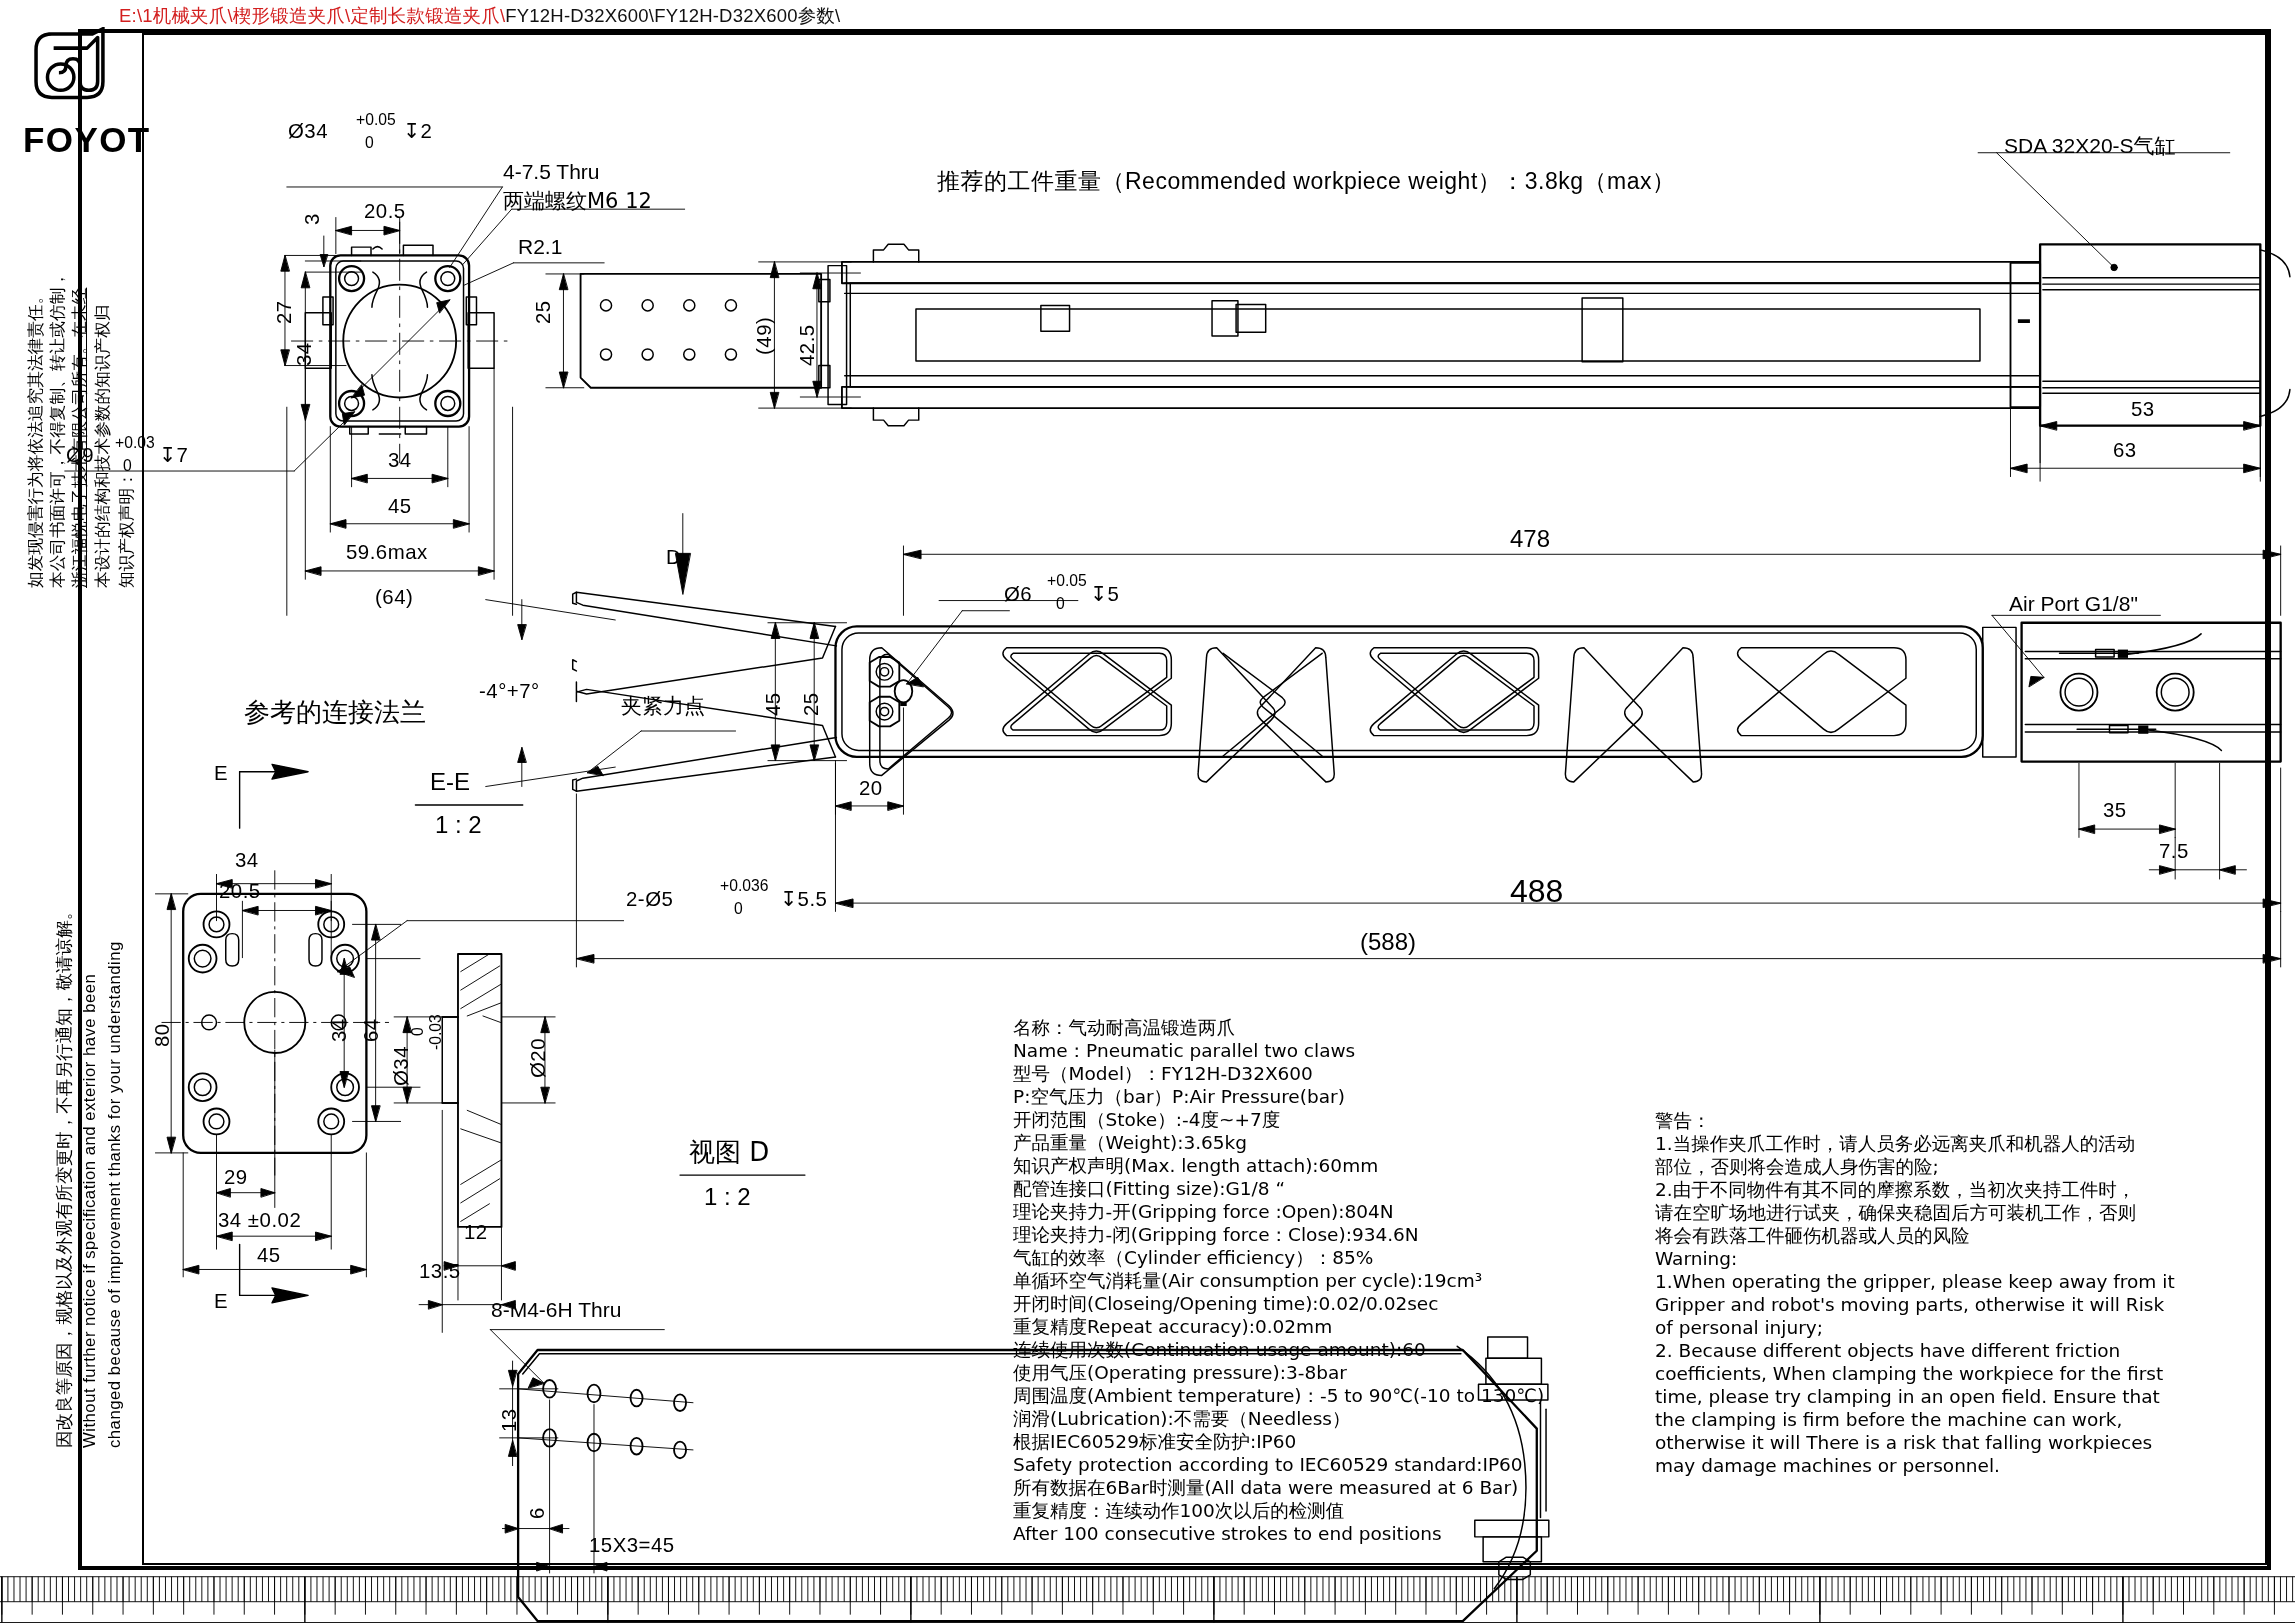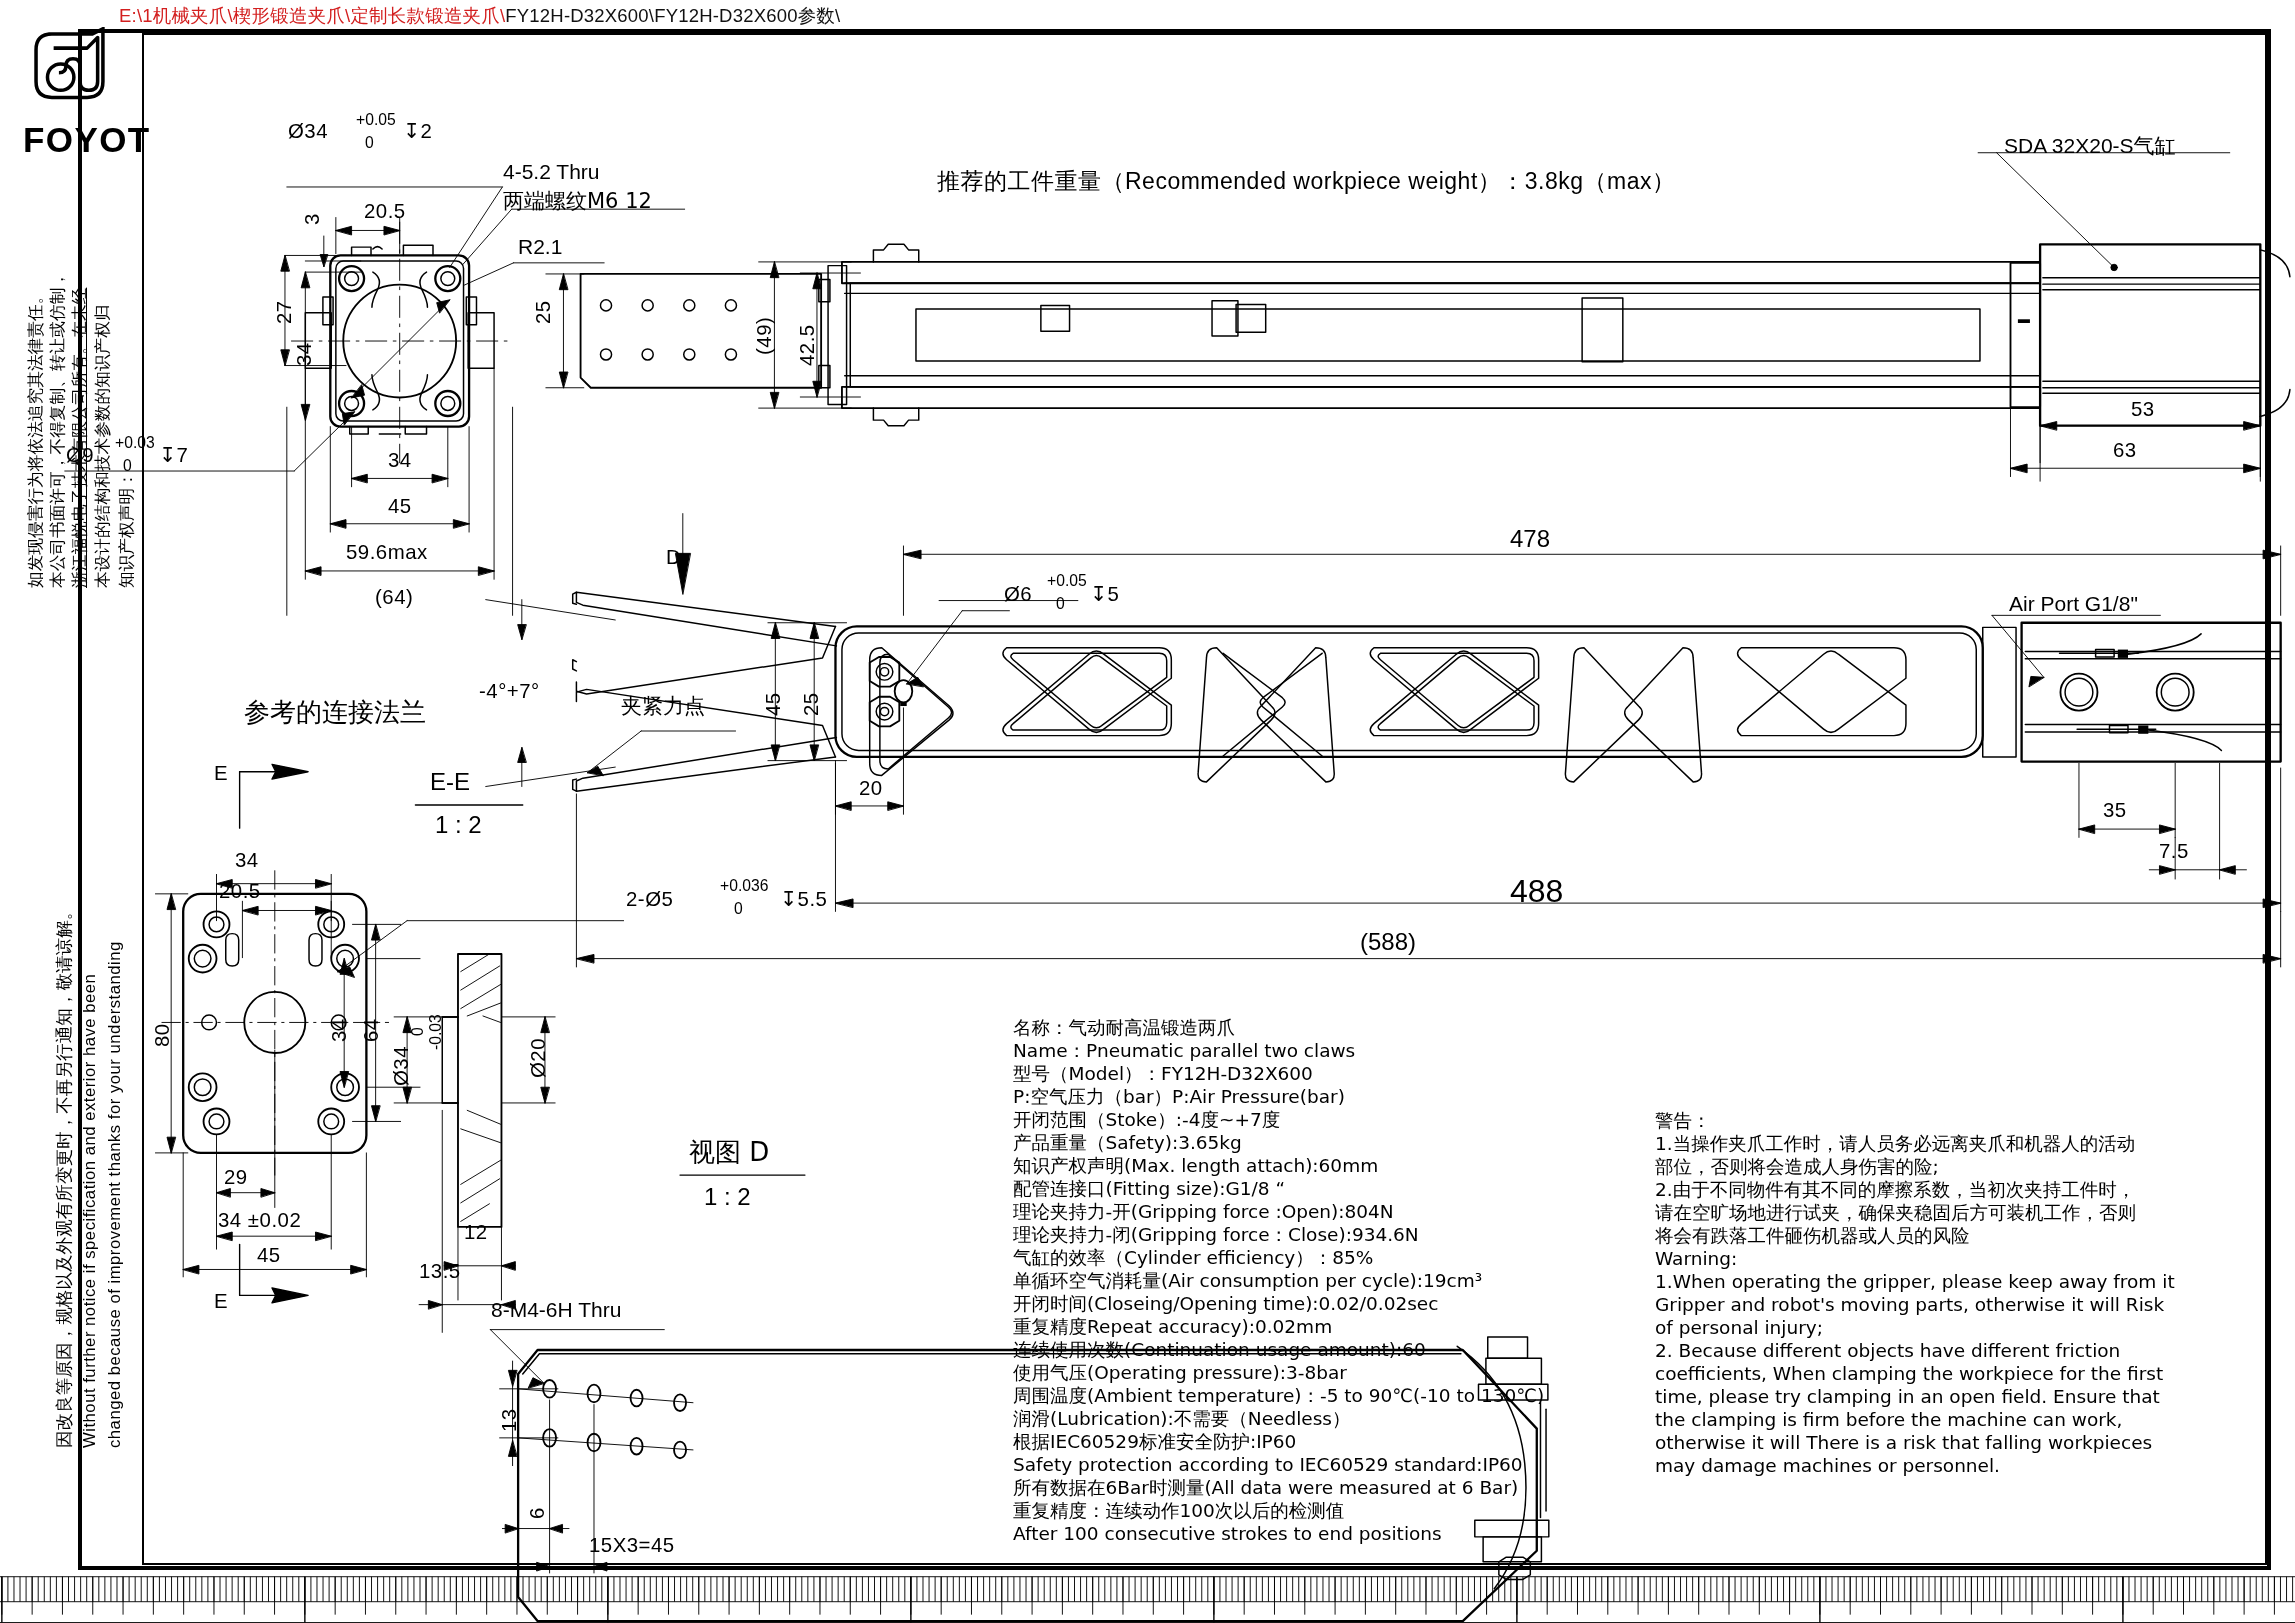--- a/index.html
+++ b/index.html
@@ -655,21 +655,21 @@
   </g>
 </svg>
 
 <div class="txt dimtxt" style="left:288px;top:121px;">
   <span>Ø34</span>
 </div>
 <div class="txt dimtxt-s" style="left:356px;top:112px;">+0.05</div>
 <div class="txt dimtxt-s" style="left:365px;top:135px;">0</div>
 <div class="txt dimtxt" style="left:403px;top:121px;">↧<span>2</span></div>
 
-<div class="txt lbl" style="left:503px;top:161px;">4-5.2 Thru</div>
+<div class="txt lbl" style="left:503px;top:161px;">4-7.5 Thru</div>
 <div class="txt lbl cjk" style="left:503px;top:191px;">两端螺纹M6 12</div>
 <div class="txt lbl" style="left:518px;top:236px;">R2.1</div>
 
 <div class="txt dimtxt" style="left:364px;top:201px;">20.5</div>
 <div class="txt dimtxt" style="left:302px;top:225px;transform-origin:0 0;transform:rotate(-90deg);">3</div>
 <div class="txt dimtxt" style="left:274px;top:324px;transform-origin:0 0;transform:rotate(-90deg);">27</div>
 <div class="txt dimtxt" style="left:294px;top:366px;transform-origin:0 0;transform:rotate(-90deg);">34</div>
 <div class="txt dimtxt" style="left:388px;top:450px;">34</div>
 <div class="txt dimtxt" style="left:388px;top:496px;">45</div>
 <div class="txt dimtxt" style="left:346px;top:542px;">59.6max</div>
@@ -741,21 +741,21 @@
 <div class="txt dimtxt" style="left:499px;top:1432px;transform-origin:0 0;transform:rotate(-90deg);">13</div>
 <div class="txt dimtxt" style="left:527px;top:1519px;transform-origin:0 0;transform:rotate(-90deg);">6</div>
 <div class="txt dimtxt" style="left:589px;top:1535px;">15X3=45</div>
 
 <div id="spec-block">
   <div class="cjk">名称：气动耐高温锻造两爪</div>
   <div class="cjk">Name：Pneumatic parallel two claws</div>
   <div class="cjk">型号（Model）：FY12H-D32X600</div>
   <div class="cjk">P:空气压力（bar）P:Air Pressure(bar)</div>
   <div class="cjk">开闭范围（Stoke）:-4度~+7度</div>
-  <div class="cjk">产品重量（Safety):3.65kg</div>
+  <div class="cjk">产品重量（Weight):3.65kg</div>
   <div class="cjk">知识产权声明(Max. length attach):60mm</div>
   <div class="cjk">配管连接口(Fitting size):G1/8 “</div>
   <div class="cjk">理论夹持力-开(Gripping force :Open):804N</div>
   <div class="cjk">理论夹持力-闭(Gripping force：Close):934.6N</div>
   <div class="cjk">气缸的效率（Cylinder efficiency）：85%</div>
   <div class="cjk">单循环空气消耗量(Air consumption per cycle):19cm³</div>
   <div class="cjk">开闭时间(Closeing/Opening time):0.02/0.02sec</div>
   <div class="cjk">重复精度Repeat accuracy):0.02mm</div>
   <div class="cjk">连续使用次数(Continuation usage amount):60</div>
   <div class="cjk">使用气压(Operating pressure):3-8bar</div>

